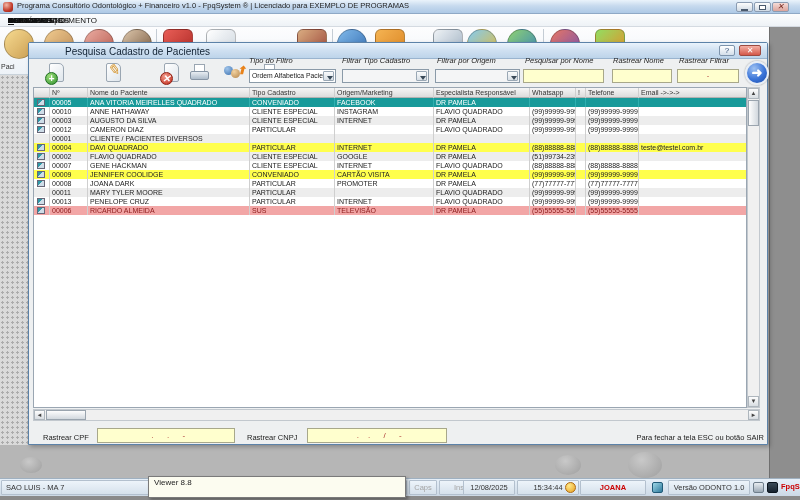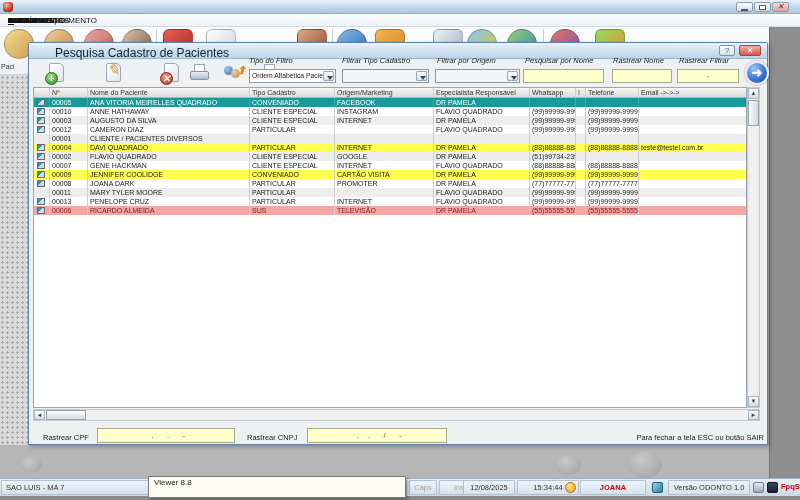--- a/index.html
+++ b/index.html
@@ -48,21 +48,21 @@
   .blob2{left:628px;top:7px;width:34px;height:26px;}
   .blob3{left:20px;top:12px;width:22px;height:16px;}
   .right-strip{left:769px;top:27px;width:31px;height:451px;background:#8e8e8e;border-left:1px solid #6f6f6f;}
 
   
   .window{left:28px;top:42px;width:740px;height:403px;background:#eef0f1;
     border:1px solid #5c82a8;border-radius:2px 2px 0 0;box-shadow:2px 2px 4px rgba(0,0,0,.25);}
   .wtitle{left:0;top:0;width:738px;height:16px;
     background:linear-gradient(180deg,#eaf3fc 0%,#cfe0f1 50%,#bdd4ea 100%);
     border-bottom:1px solid #9ab4cf;}
-  .wtitle-text{left:6px;top:3px;font-size:12px;color:#123;white-space:nowrap;padding-left:20px;}
+  .wtitle-text{left:16px;top:3px;font-size:10px;color:#123;white-space:nowrap;padding-left:20px;}
   .whelp{left:690px;top:2px;width:16px;height:11px;border:1px solid #7d93ab;border-radius:2px;
     background:linear-gradient(180deg,#fff,#d4dfea);font-size:8px;line-height:10px;text-align:center;color:#33507a;}
   .wclose{left:710px;top:2px;width:22px;height:11px;border:1px solid #9c4a40;border-radius:2px;
     background:linear-gradient(180deg,#f4b0a4,#d4584a);color:#fff;font-size:8px;line-height:10px;text-align:center;}
 
   
   .wtbtn{top:19px;width:26px;height:24px;}
   .doc{left:5px;top:1px;width:15px;height:19px;background:linear-gradient(135deg,#fff,#dfe6ec);
     border:1px solid #9aa6b2;border-radius:2px 5px 2px 2px;}
   .bubble{left:1px;top:10px;width:13px;height:13px;border-radius:50%;color:#fff;
@@ -150,20 +150,21 @@
     font-size:8px;color:#222;line-height:10px;padding:1px 5px;white-space:normal;}
   .tooltip span{position:static;}
 </style>
 </head>
 <body>
 
 <div id="root">
 
   <div class="titlebar">
     <span class="app-ico"></span>
+    <span class="apptitle">Programa Consultório Odontológico + Financeiro v1.0 - FpqSystem ® | Licenciado para  EXEMPLO DE PROGRAMAS</span>
     <span class="winbtn wb-min">
         <i class="g"></i>
       </span>
     <span class="winbtn wb-max">
         <i class="g"></i>
       </span>
     <span class="winbtn wb-close">
         <i class="g">✕</i>
       </span>
   </div>

